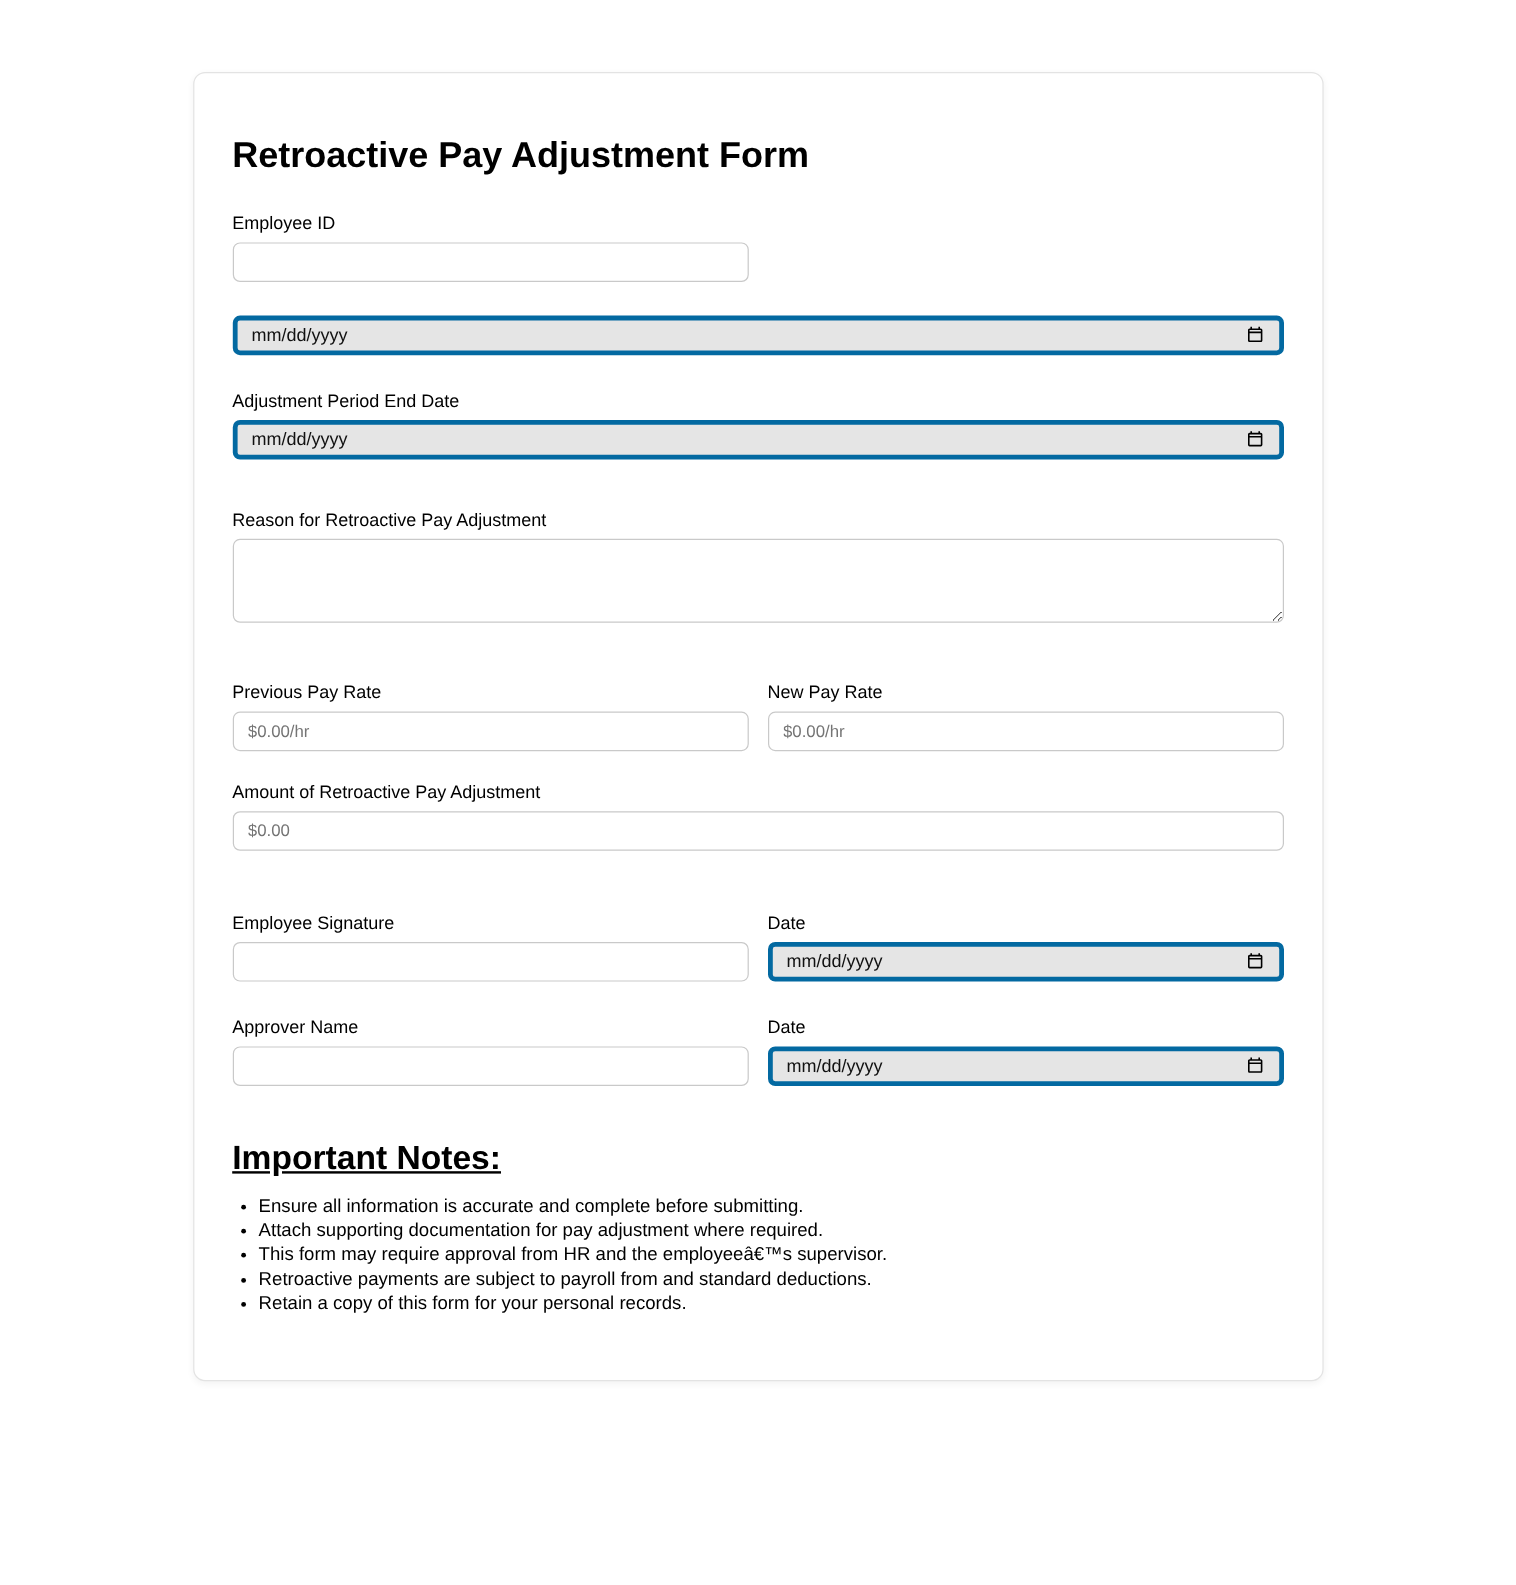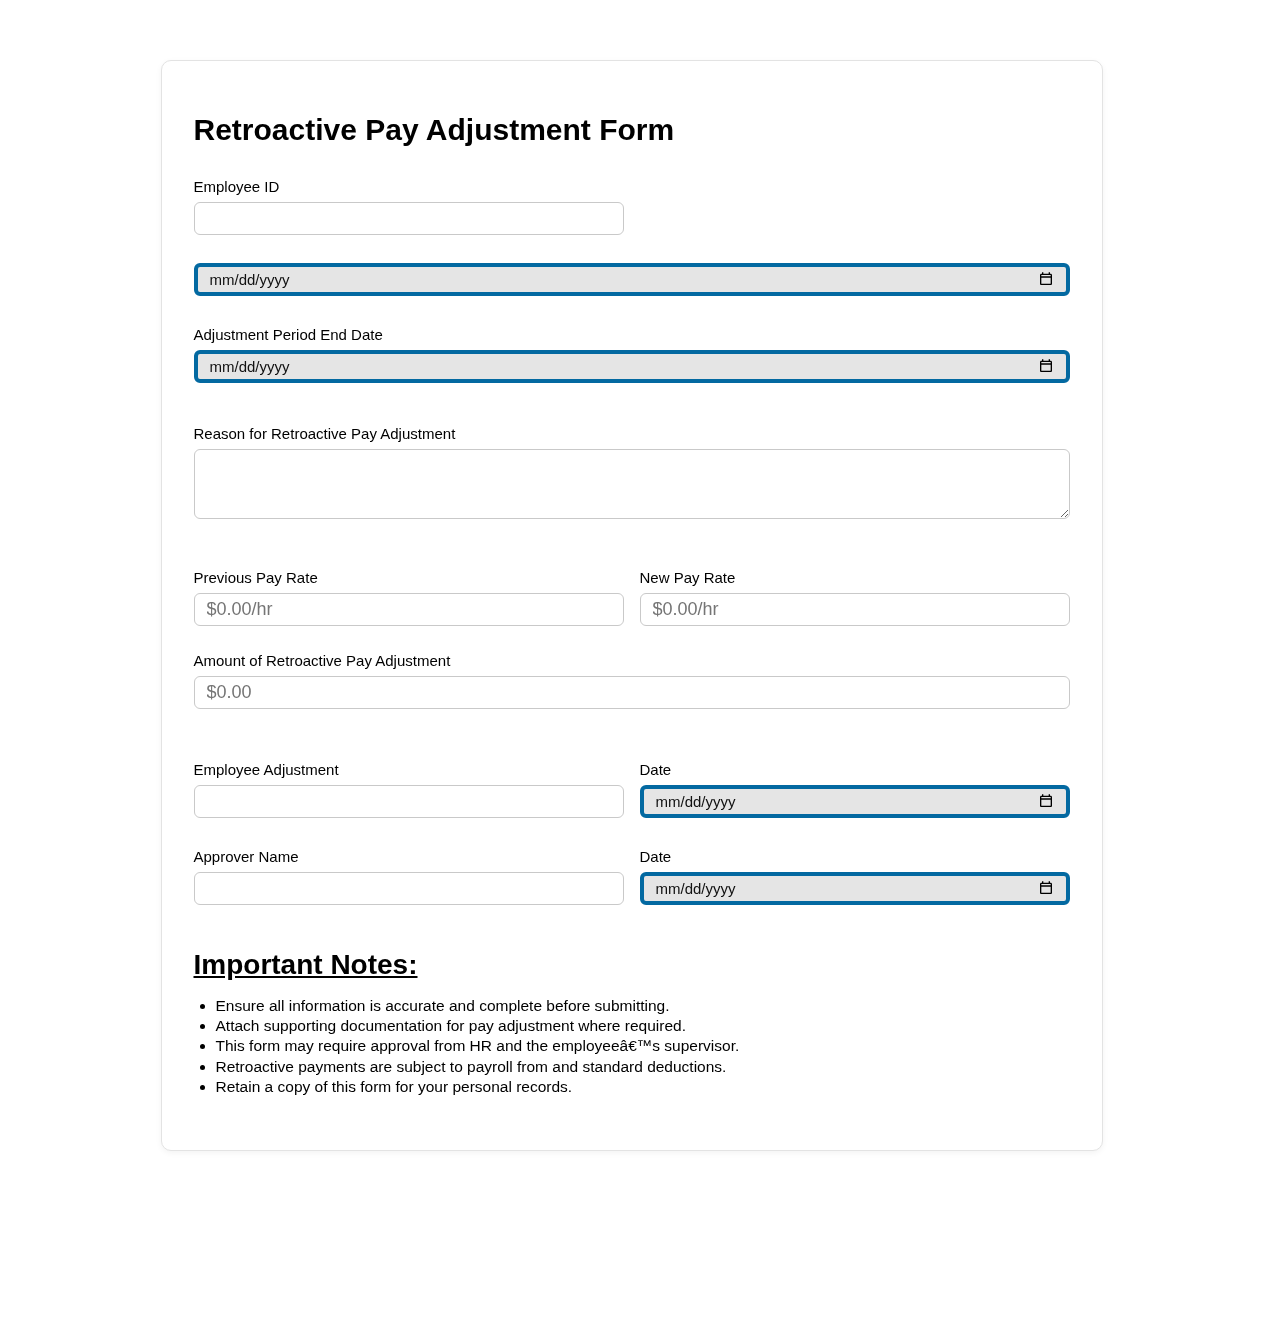--- a/index.html
+++ b/index.html
@@ -43,21 +43,21 @@
     line-height: 17px;
     margin-bottom: 7px;
     color: #000000;
   }
   .ti {
     width: 100%;
     height: 33px;
     border: 1px solid #c9c9c9;
     border-radius: 6px;
     padding: 6px 12px;
-    font-size: 18px;
+    font-size: 14px;
     font-family: "Liberation Sans", sans-serif;
     color: #15803d;
     background: #ffffff;
     outline: none;
   }
   .ti::placeholder { color: #757575; opacity: 1; }
   .datebox {
     width: 100%;
     height: 33px;
     border: 4px solid #0369a1;
@@ -170,21 +170,21 @@
       </div>
     </div>
 
     <div class="field mb-amt">
       <label>Amount of Retroactive Pay Adjustment</label>
       <input type="text" class="ti" placeholder="$0.00" style="">
     </div>
 
     <div class="grid2 mb-sig">
       <div class="field">
-        <label>Employee Adjustment</label>
+        <label>Employee Signature</label>
         <input type="text" class="ti" value="" style="">
       </div>
       <div class="field">
         <label>Date</label>
         <div class="datebox">
           <span class="dateval">mm/dd/yyyy</span>
           <span class="cal">
             <svg width="16" height="16" viewBox="0 0 24 24">
                 <path fill="#000000" d="M19 4h-1V2h-2v2H8V2H6v2H5C3.9 4 3 4.9 3 6v13c0 1.1.9 2 2 2h14c1.1 0 2-.9 2-2V6c0-1.1-.9-2-2-2zm0 15H5V10h14v9zm0-11H5V6h14v2z"></path>
               </svg>

